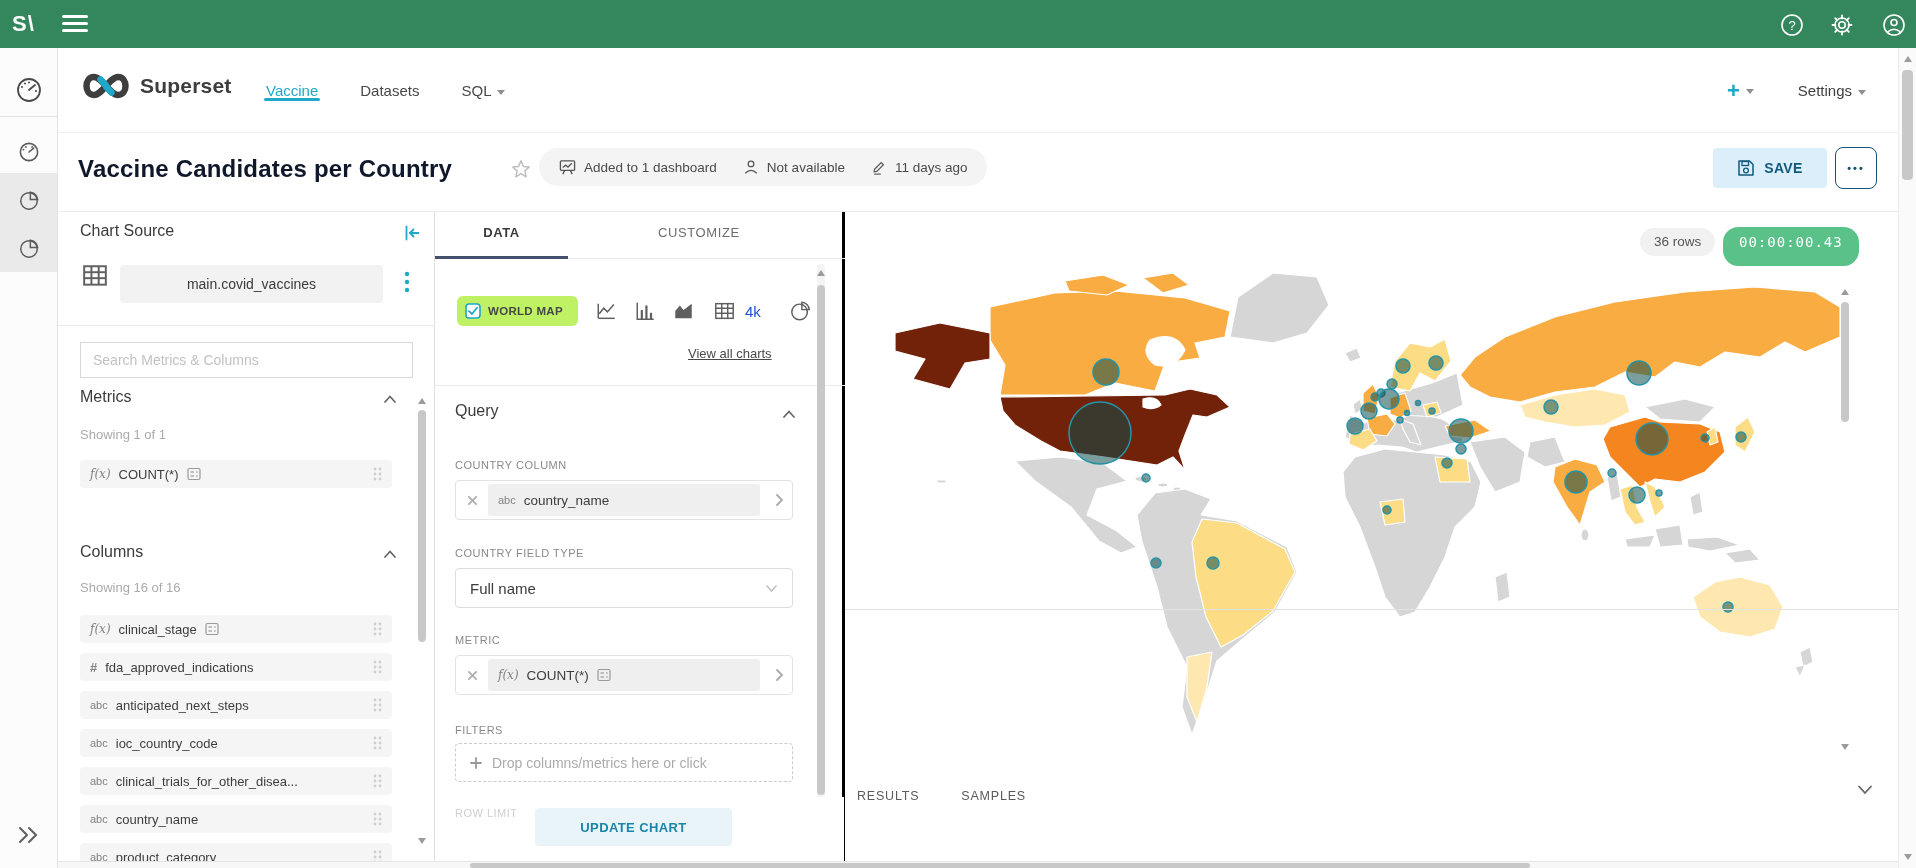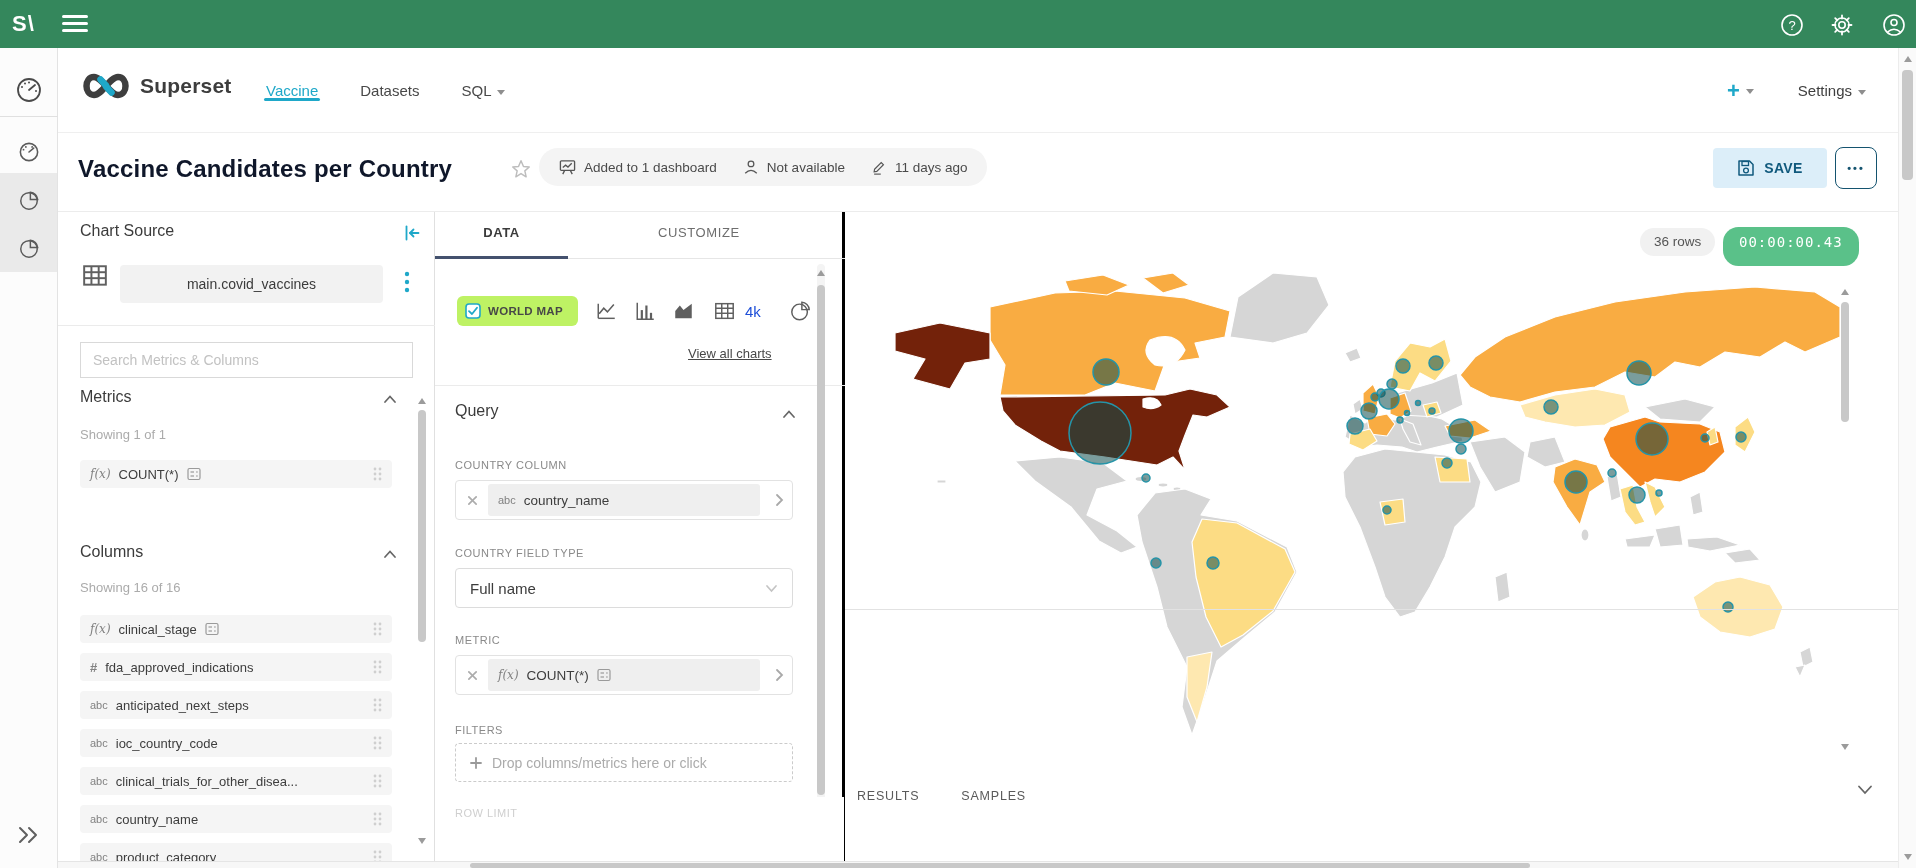--- a/index.html
+++ b/index.html
@@ -556,20 +556,21 @@
       </svg>
       <span>Drop columns/metrics here or click</span>
     </div>
 
     <div class="sb-track" style="left:382px;top:52px;width:8px;height:538px;border-radius:4px"></div>
     <div class="sb-arrow up" style="left:382px;top:58px"></div>
     <div class="sb-thumb" style="left:382px;top:73px;width:8px;height:510px"></div>
 
     <div class="ctl-footer">
       <span class="rowlimit-ghost">ROW LIMIT</span>
+      <button class="update-btn">UPDATE CHART</button>
     </div>
   </section>
 
   <section class="panel panel-chart">
     <span class="rows-badge">36 rows</span>
     <span class="timer-badge">00:00:00.43</span>
 
     <svg class="map-svg" width="1053" height="500" viewBox="0 0 1053 500">
       <g stroke="#FFFFFF" stroke-width="1.2" stroke-linejoin="round">
         <path class="m-gray" d="M385,72 L393,32 428,8 472,12 484,40 462,68 428,78 Z"></path>

